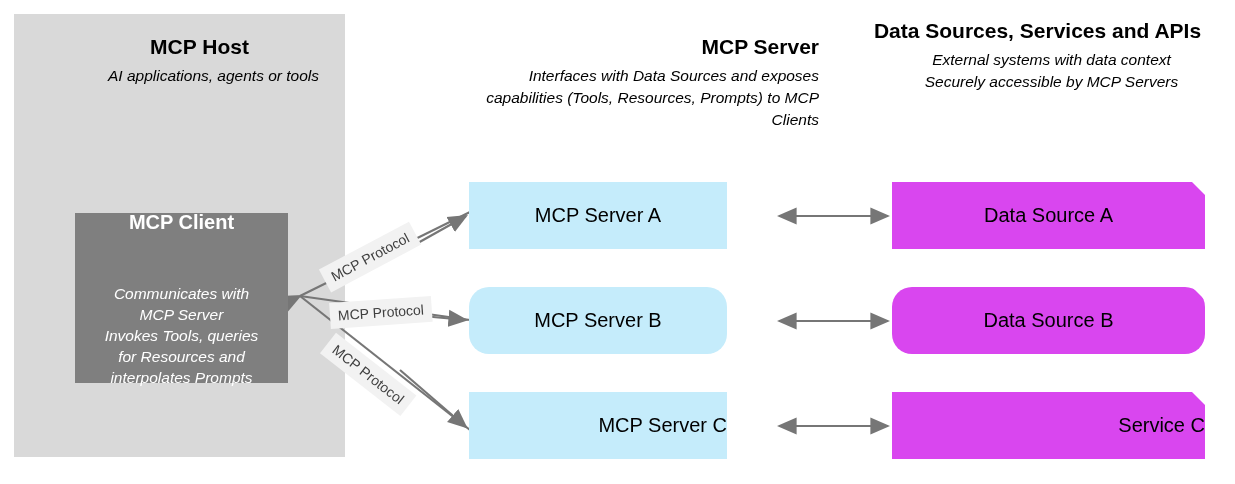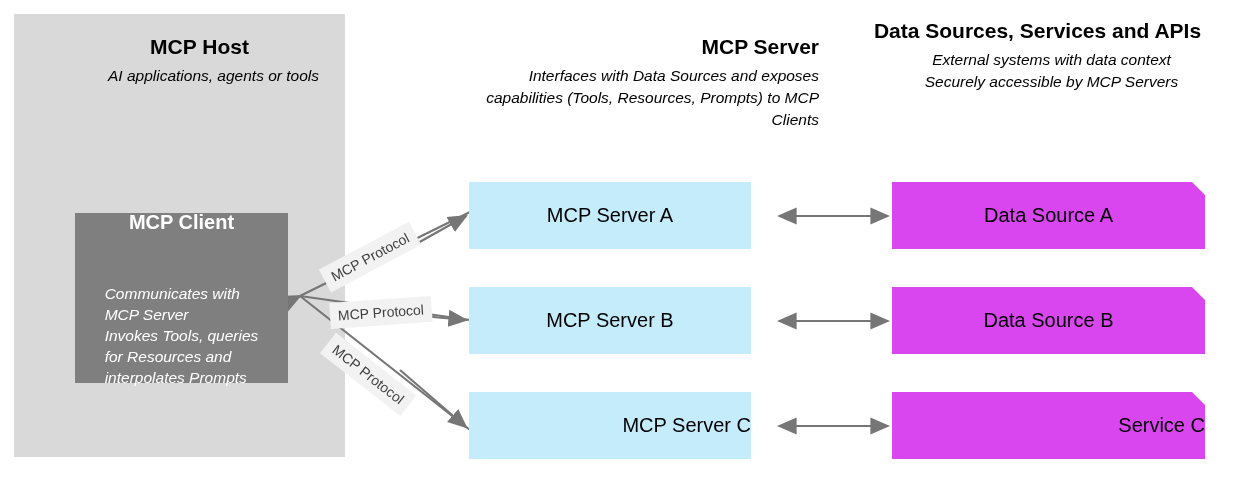--- a/index.html
+++ b/index.html
@@ -62,41 +62,42 @@
     left: 75px;
     top: 213px;
     width: 213px;
     height: 170px;
     background: #7f7f7f;
     color: #ffffff;
     display: flex;
     flex-direction: column;
     align-items: center;
     justify-content: center;
+    text-align: center;
     box-sizing: border-box;
     padding: 4px 6px;
     gap: 47px;
   }
   .client-box .c-title {
     font-size: 20px;
     font-weight: bold;
     line-height: 26px;
     margin-bottom: 1px;
   }
   .client-box .c-desc {
     font-size: 15.5px;
     font-style: italic;
     line-height: 21px;
   }
 
   
   .server-box {
     position: absolute;
     left: 469px;
-    width: 282px;
+    width: 258px;
     height: 67px;
     background: #c5ecfb;
     display: flex;
     align-items: center;
     justify-content: center;
     font-size: 20px;
     color: #000000;
   }
 
   
@@ -109,21 +110,21 @@
     display: flex;
     align-items: center;
     justify-content: center;
     font-size: 20px;
     color: #000000;
     clip-path: polygon(0 0, calc(100% - 13px) 0, 100% 13px, 100% 100%, 0 100%);
   }
 
   
   .row1 { top: 182px; }
-  .row2 { top: 287px; }
+  .row2 { top: 287px; border-radius: 20px; }
   .row3 { top: 392px; justify-content: flex-end; }
 
   
   #wires {
     position: absolute;
     left: 0;
     top: 0;
     width: 1235px;
     height: 484px;
     pointer-events: none;

